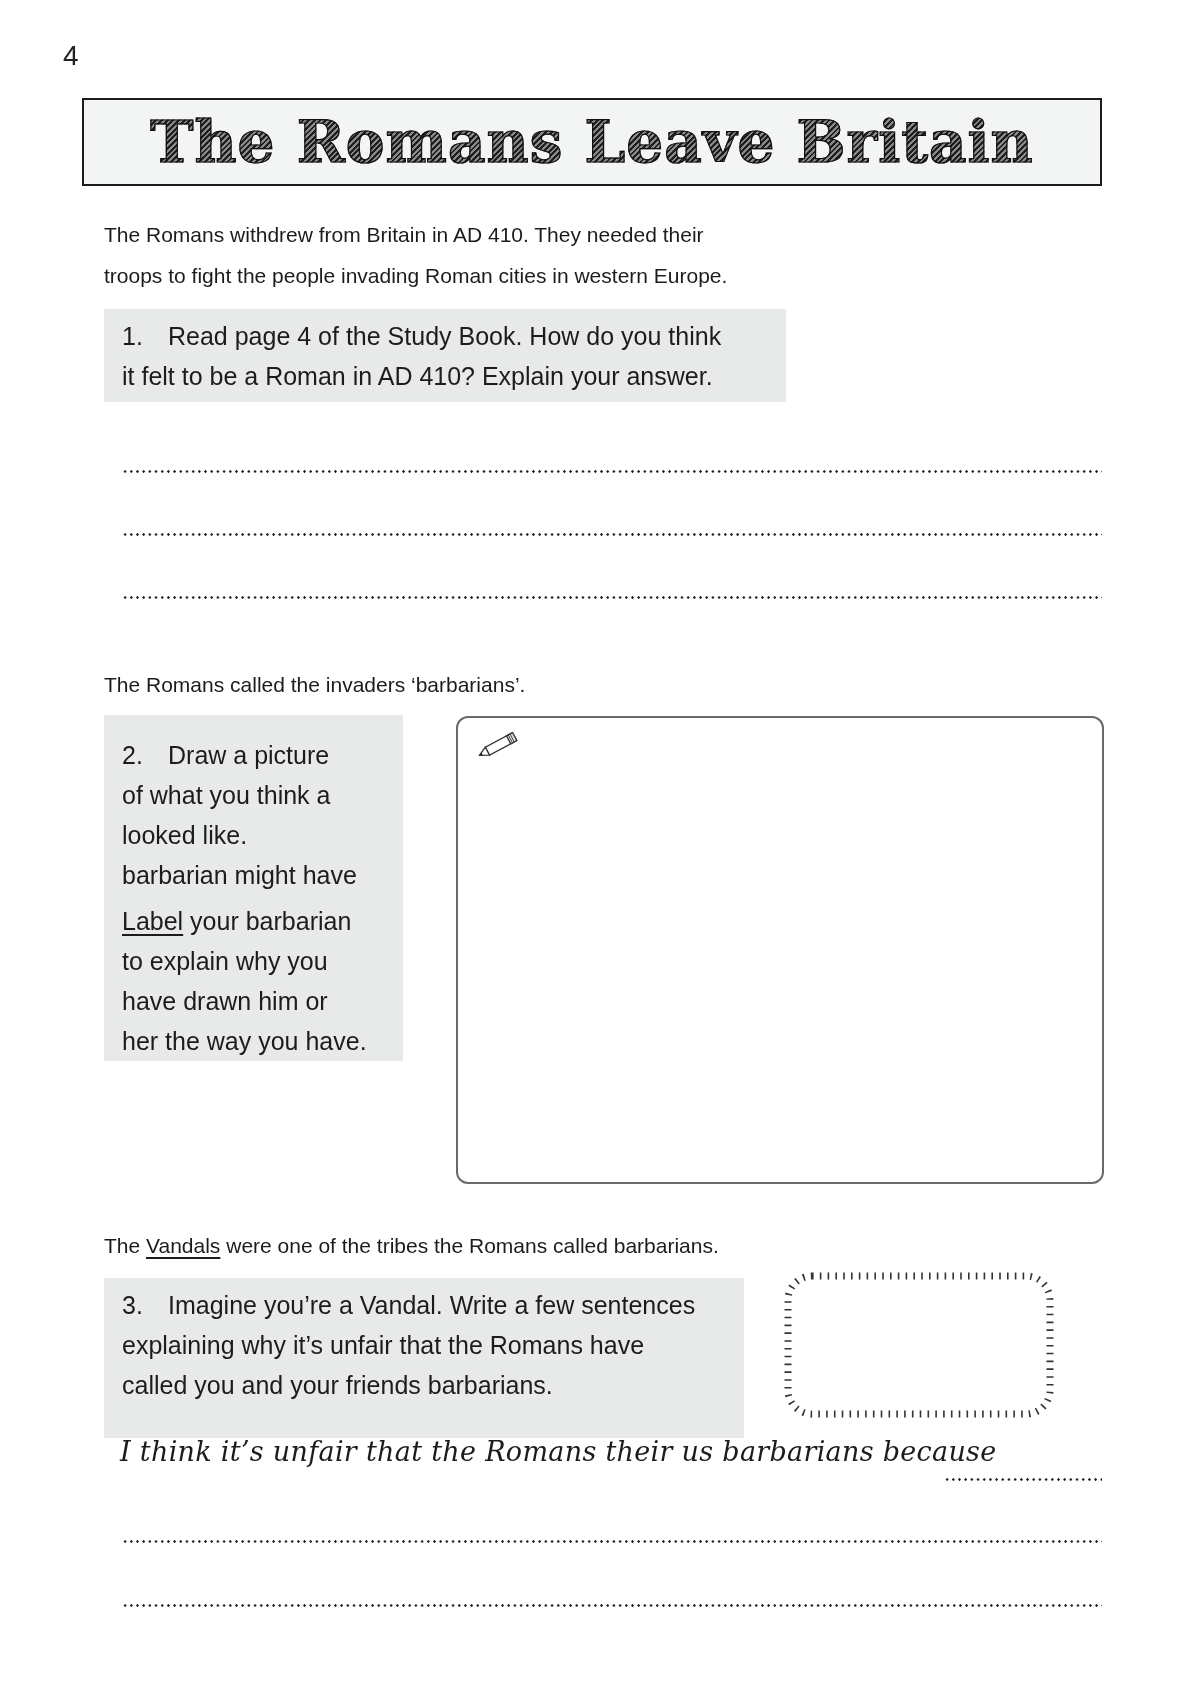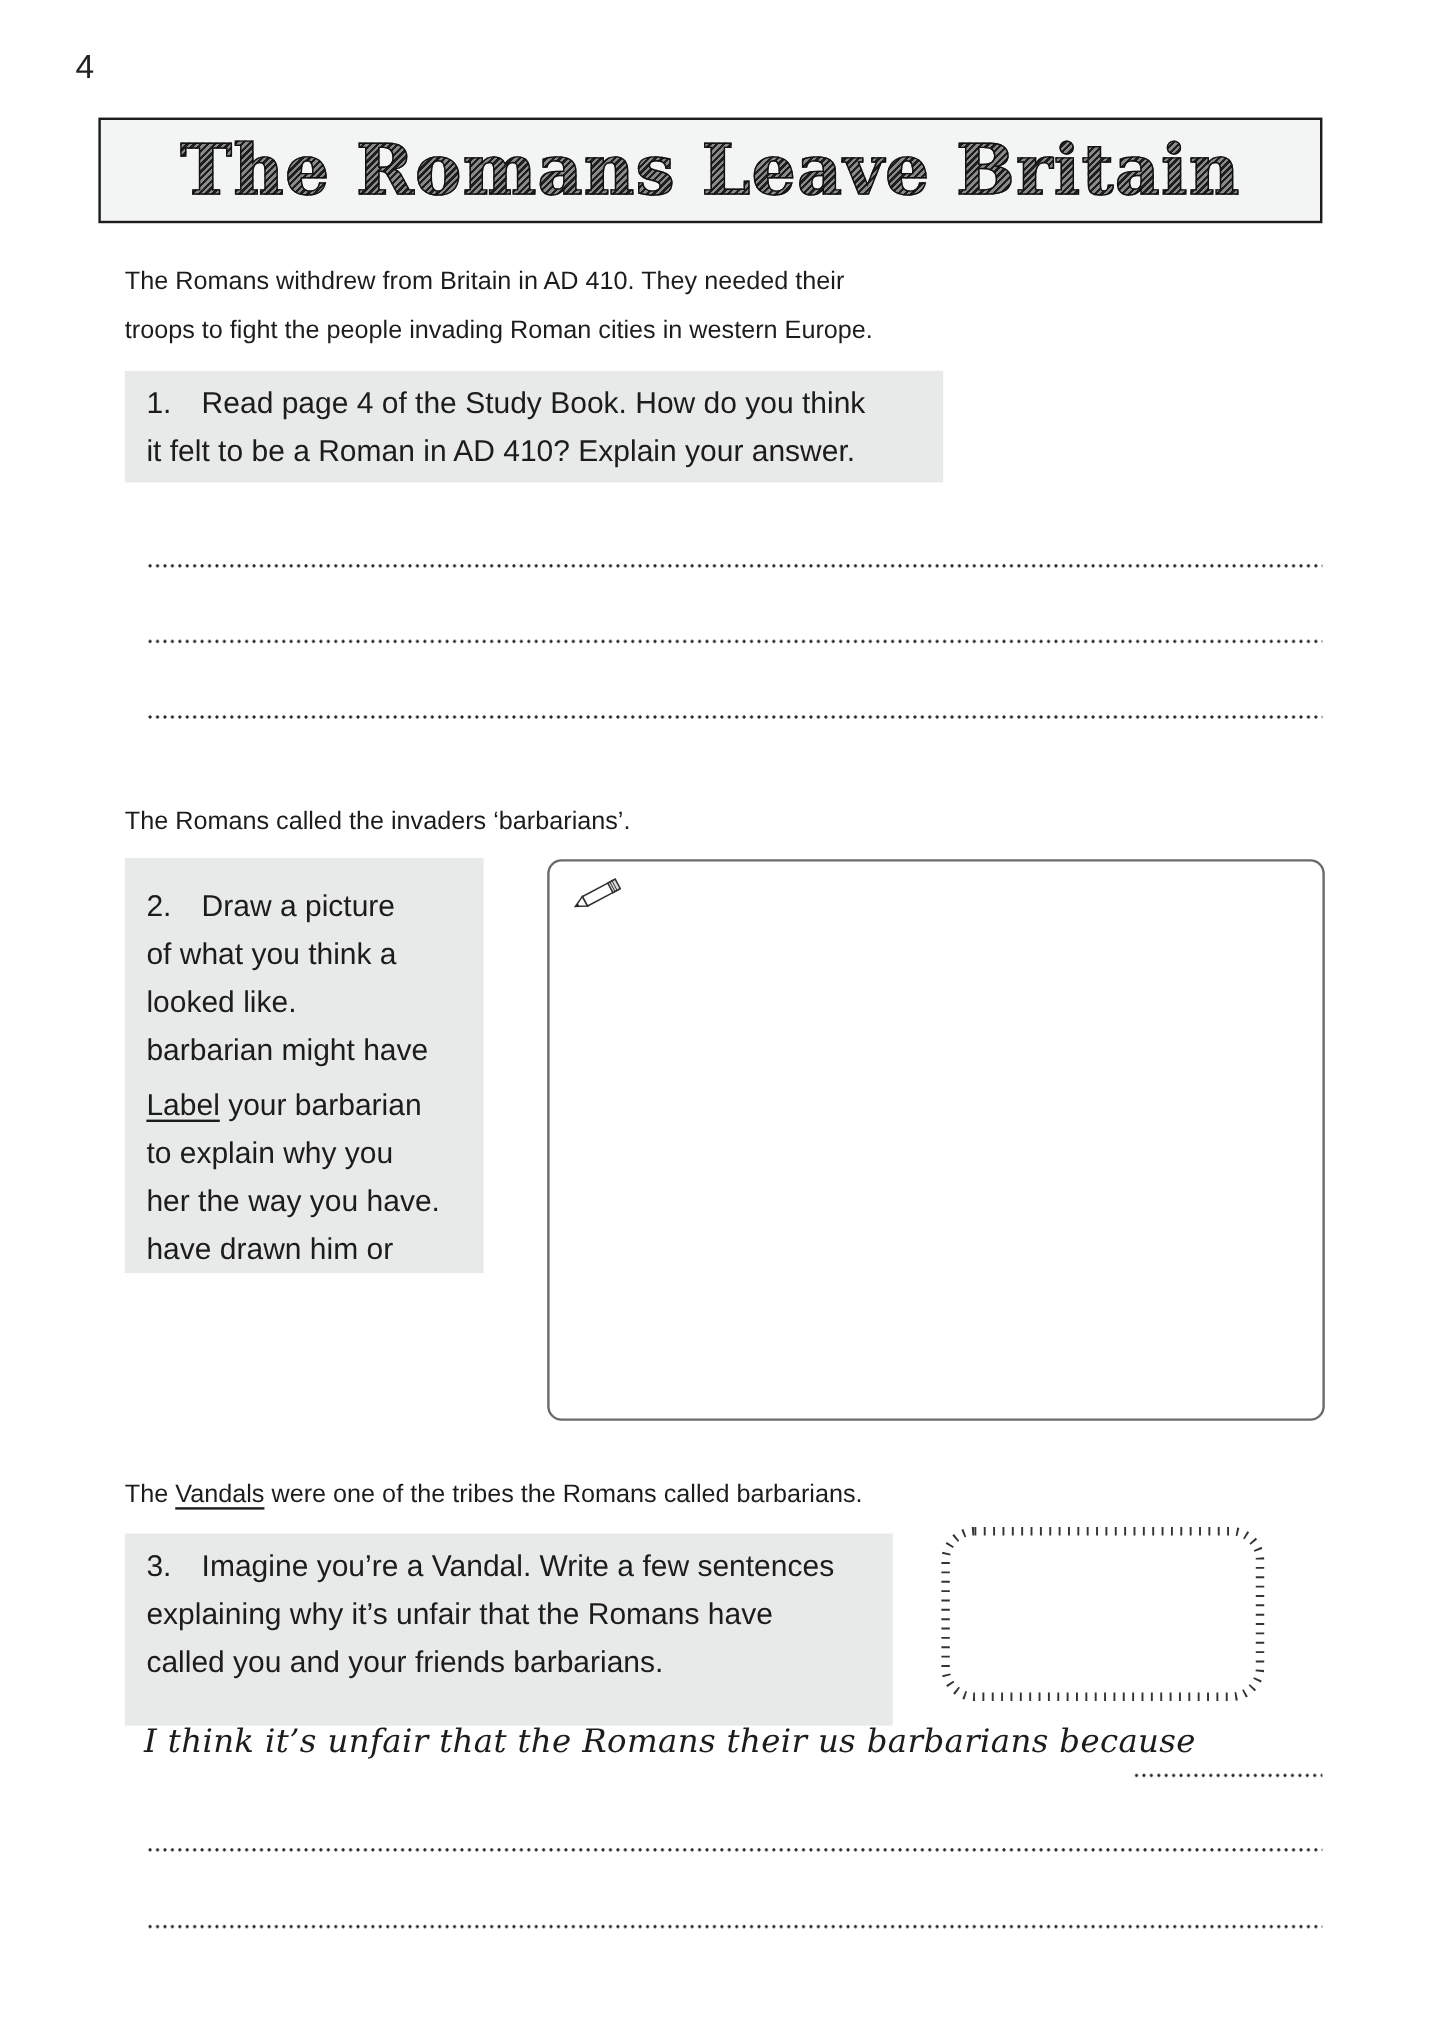--- a/index.html
+++ b/index.html
@@ -75,22 +75,22 @@
 
 <div class="abs para" style="left:104px; top:664px;">The Romans called the invaders ‘barbarians’.</div>
 
 <div class="abs qbox" style="left:104px; top:715px; width:299px; height:346px; padding:20px 18px;">
   <div><span class="num">2.</span><span>Draw a picture</span></div>
   <div>of what you think a</div>
   <div>looked like.</div>
   <div>barbarian might have</div>
   <div style="margin-top:6px;"><u>Label</u><span> your barbarian</span></div>
   <div>to explain why you</div>
+  <div>have drawn him or</div>
   <div>her the way you have.</div>
-  <div>have drawn him or</div>
 </div>
 
 <div class="abs draw-box">
   <svg class="pencil" viewBox="0 0 52 30">
     <g transform="rotate(-28 26 15)">
       <rect x="12" y="10" width="30" height="9" fill="#fff" stroke="#333" stroke-width="1.3"></rect>
       <rect x="36" y="10" width="7" height="9" fill="#ddd" stroke="#333" stroke-width="1.3"></rect>
       <line x1="38" y1="10" x2="38" y2="19" stroke="#333" stroke-width="0.8"></line>
       <line x1="40" y1="10" x2="40" y2="19" stroke="#333" stroke-width="0.8"></line>
       <polygon points="12,10 3,14.5 12,19" fill="#fff" stroke="#333" stroke-width="1.3"></polygon>

